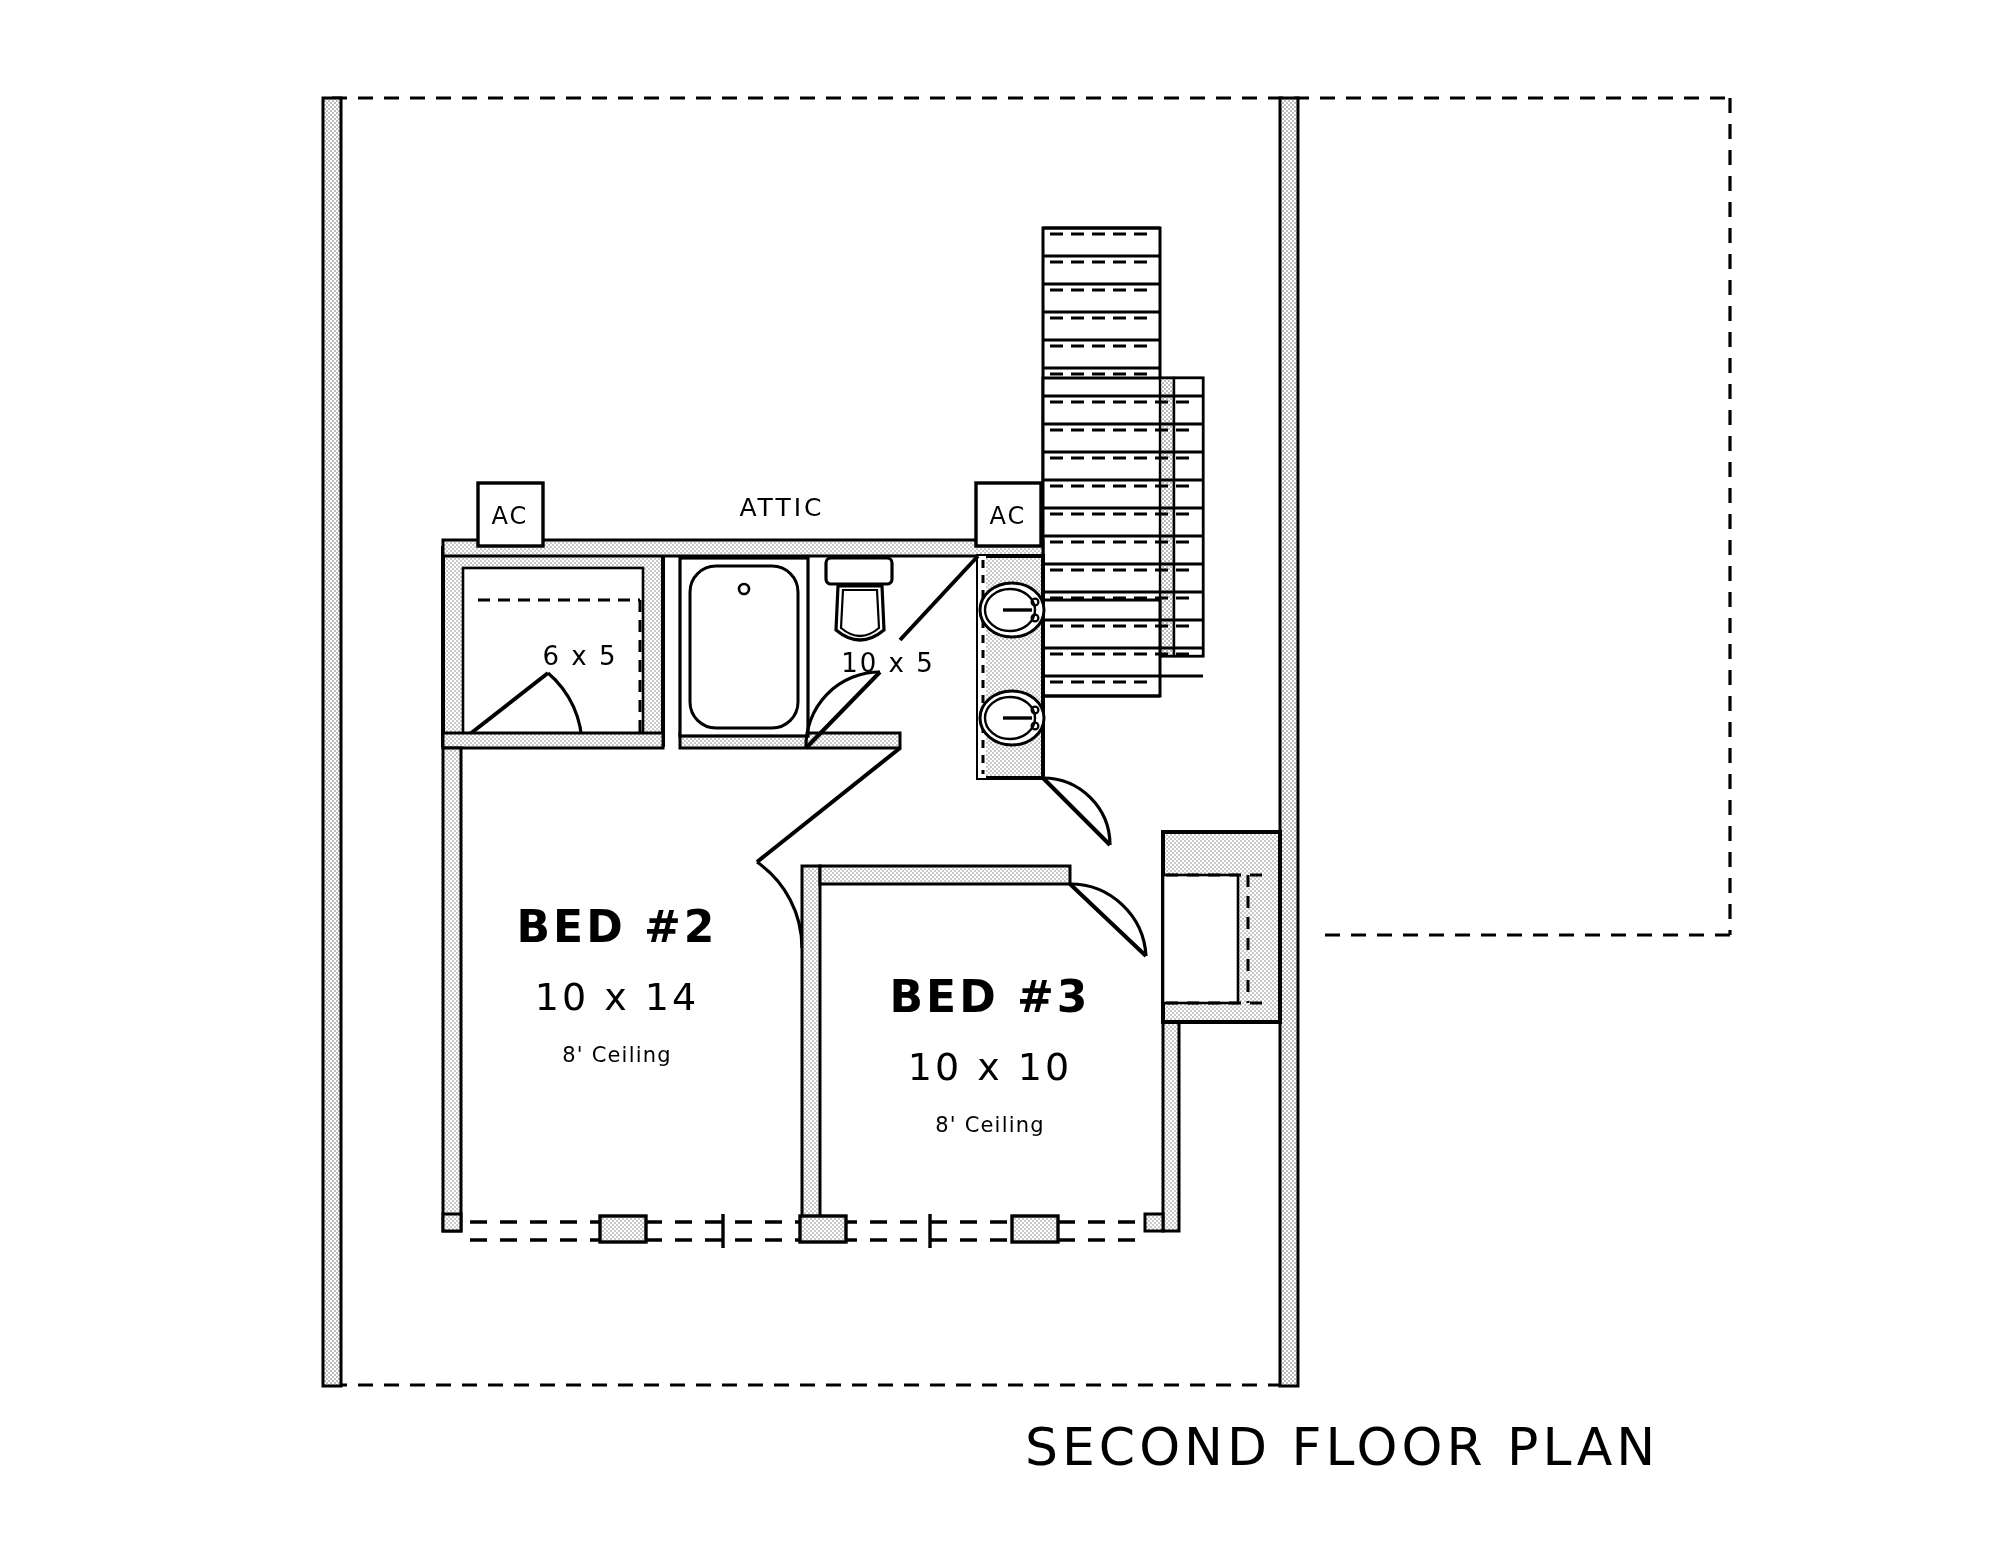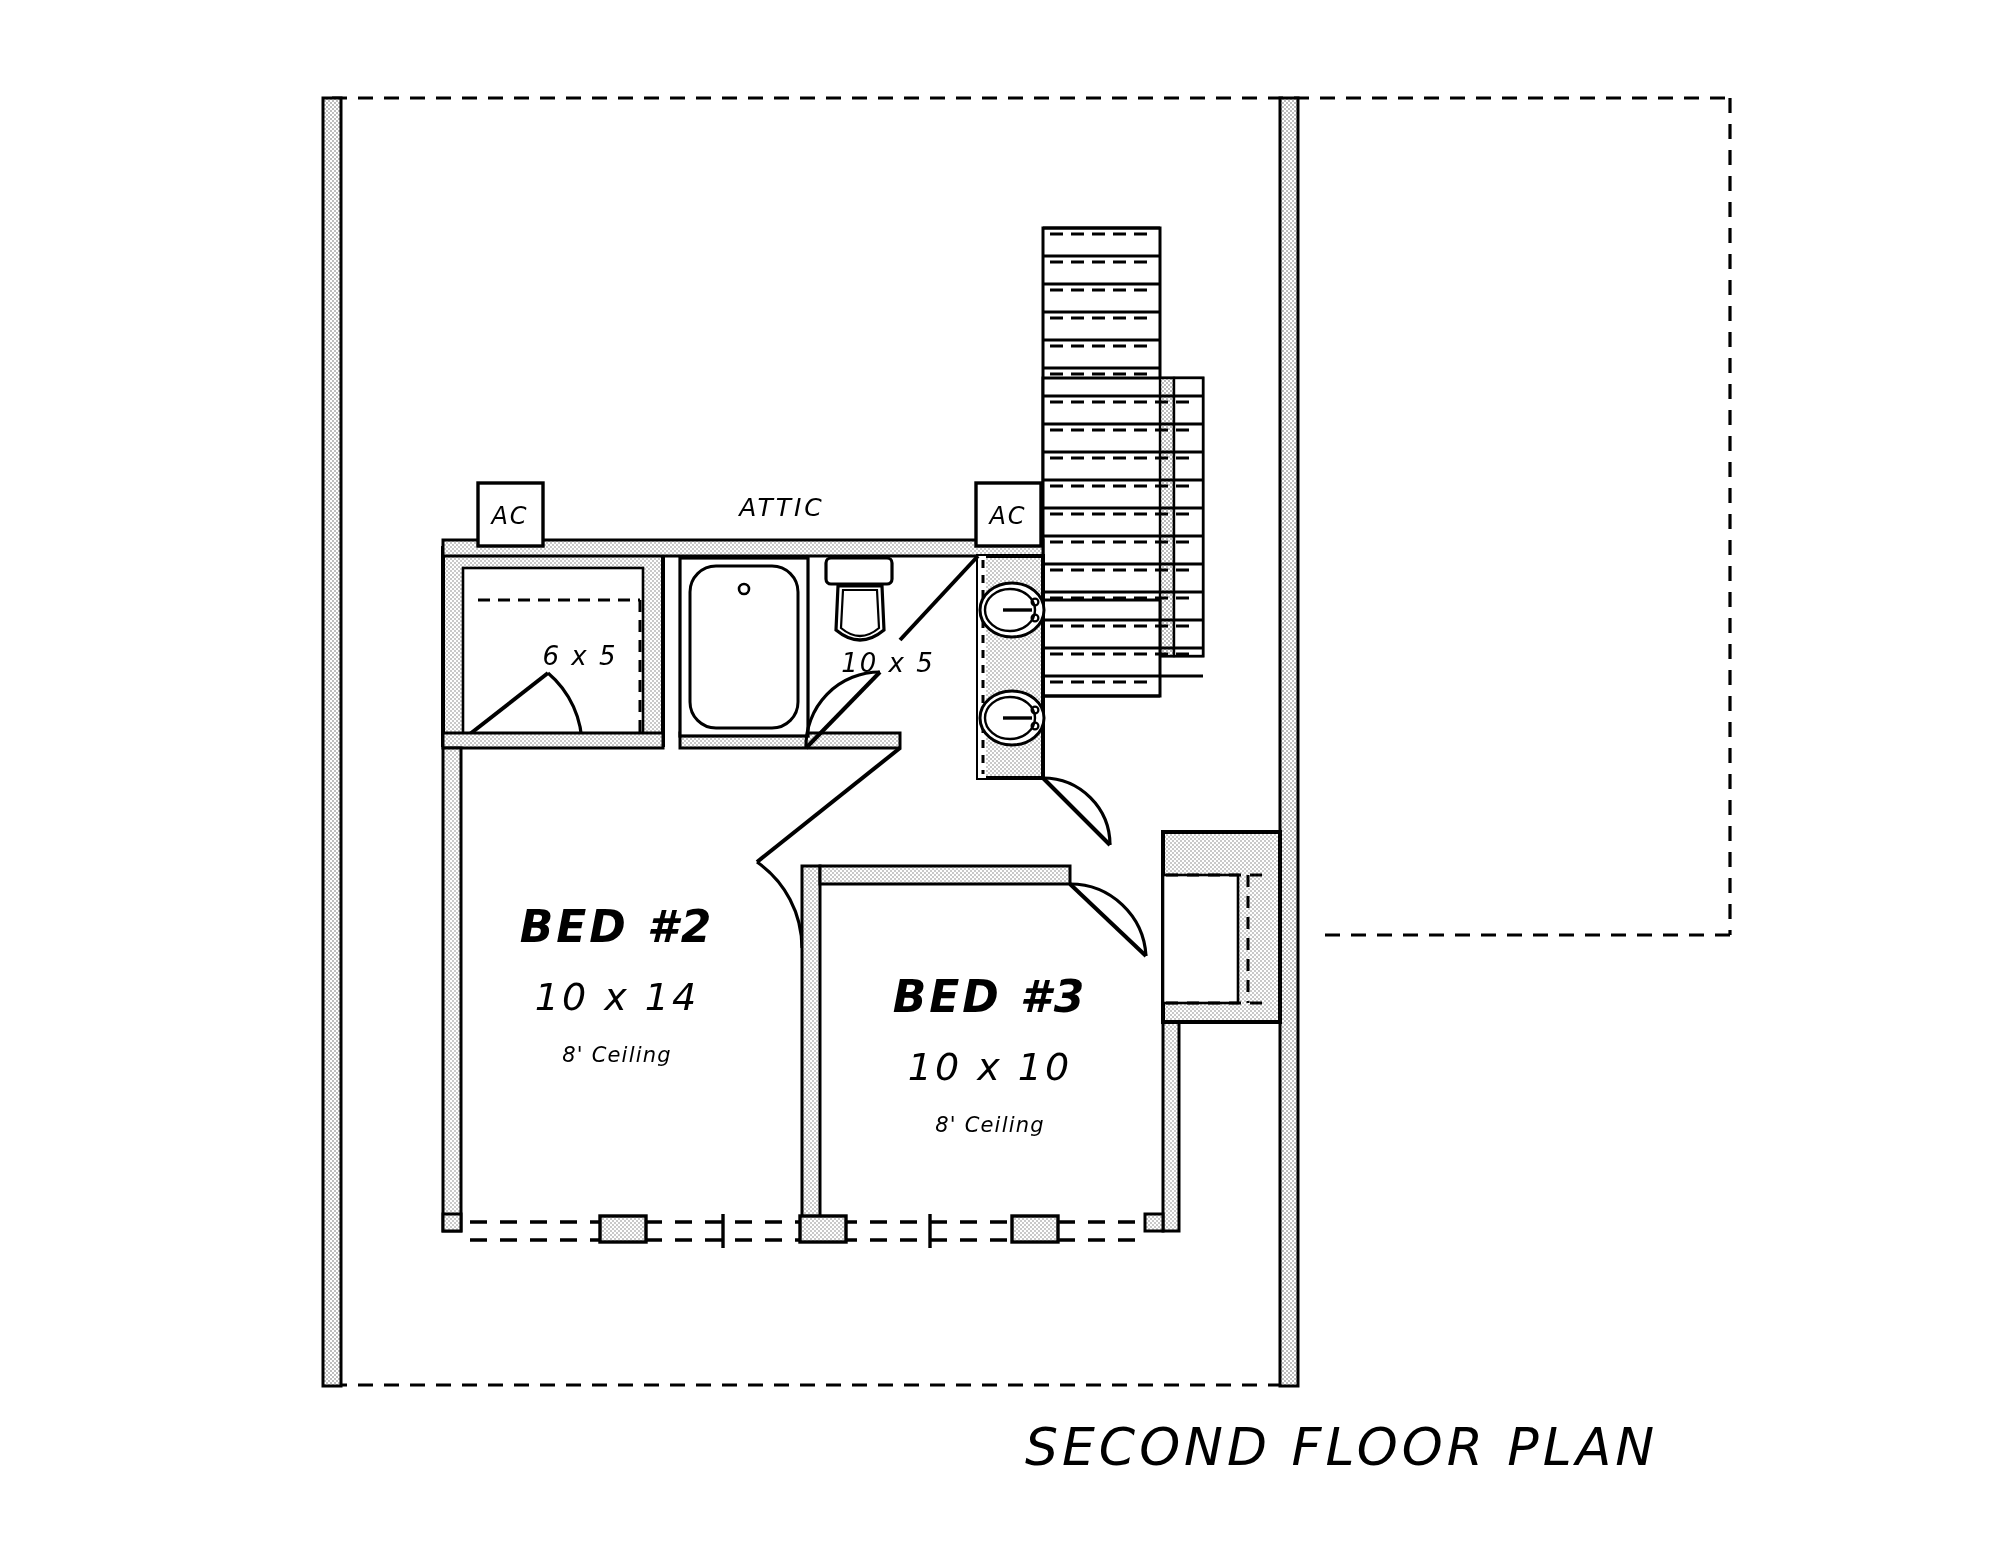--- a/index.html
+++ b/index.html
@@ -2,21 +2,21 @@
 <html><head>
 <meta charset="utf-8">
 <title>Second Floor Plan</title>
 <style>
   html,body{margin:0;padding:0;background:#ffffff;}
   body{
     width:2000px;height:1545px;
     font-family:"DejaVu Sans","Liberation Sans",sans-serif;
     overflow:hidden;
   }
-  #plan-root{position:relative;width:1653px;height:1545px;background:#fff;font-style:italic;}
+  #plan-root{position:relative;width:1653px;height:1545px;background:#fff;}
   svg#floorplan{display:block;width:2000px;height:1545px;}
 
   .label-text{
     font-family:"DejaVu Sans","Liberation Sans",sans-serif;
     fill:#000;
     letter-spacing:1px;
   }
   .room-name{font-size:44px;font-weight:700;letter-spacing:3px;}
   .room-dims{font-size:38px;font-weight:400;letter-spacing:3px;}
   .room-ceiling{font-size:21px;font-weight:400;letter-spacing:1.2px;}

